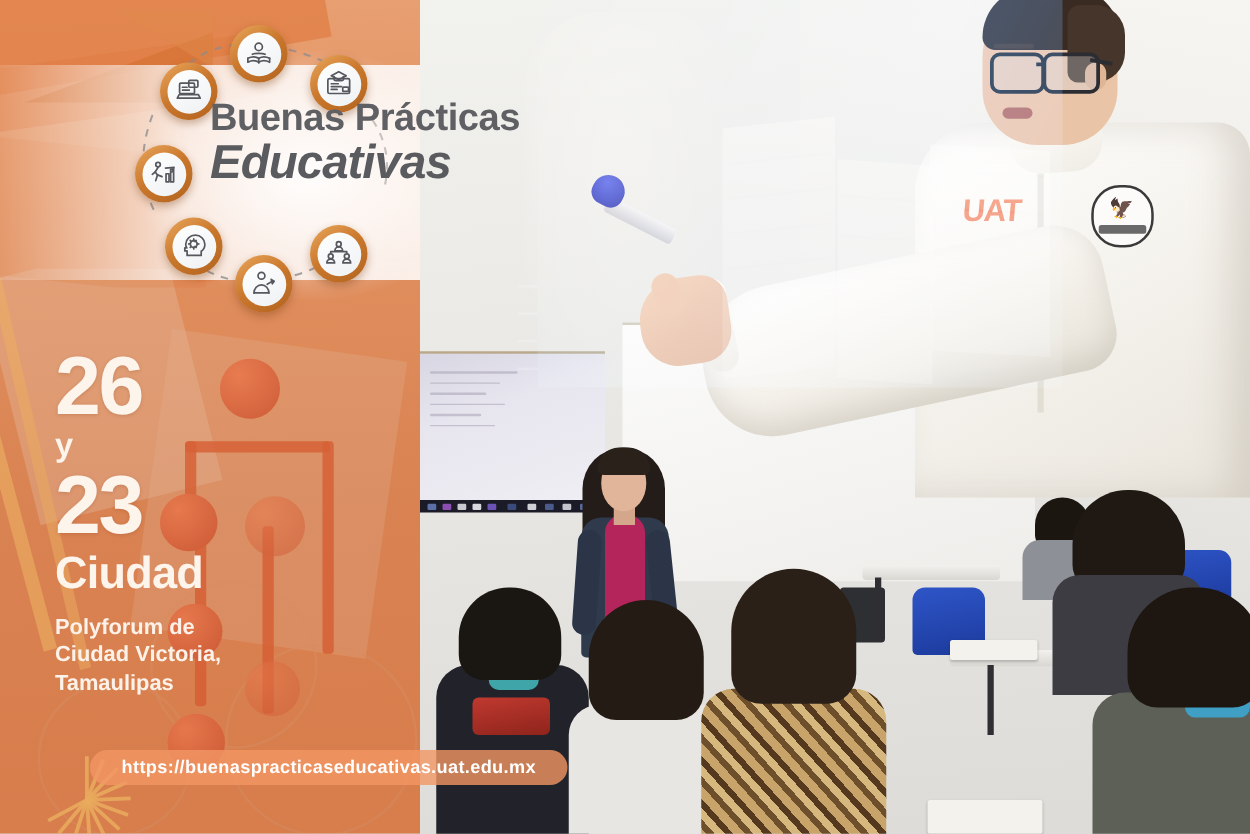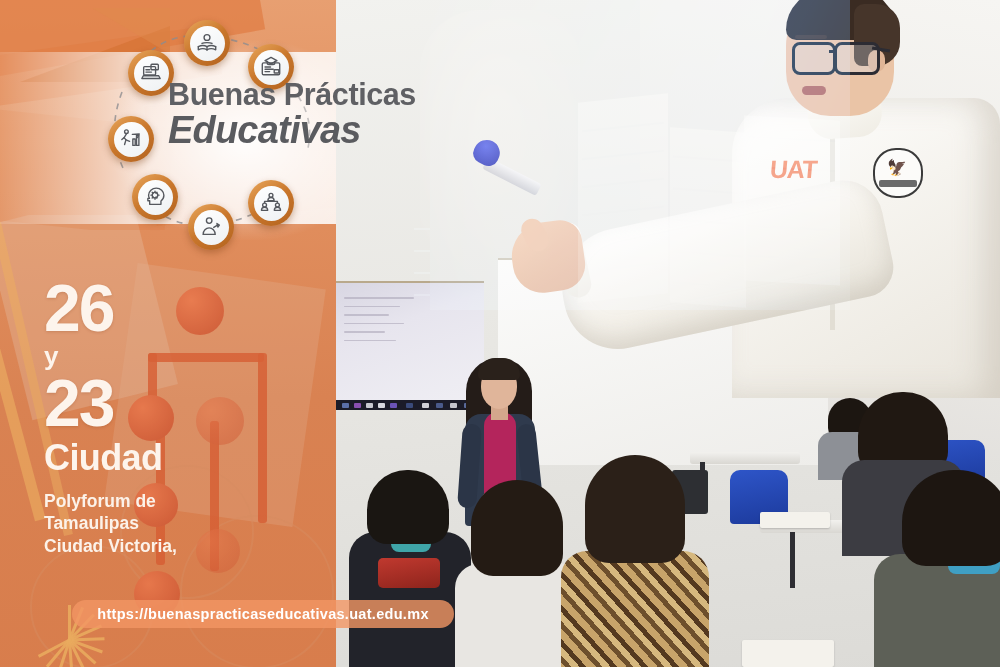--- a/index.html
+++ b/index.html
@@ -522,22 +522,22 @@
     <div class="t3">Educativas</div>
   </div>
 
   <div class="date-block">
     <div class="d-num">26</div>
     <div class="d-y">y</div>
     <div class="d-num">23</div>
     <div class="d-mon">Ciudad</div>
     <div class="venue">
       <div>Polyforum de</div>
+      <div>Ciudad Victoria,</div>
       <div>Tamaulipas</div>
-      <div>Ciudad Victoria,</div>
     </div>
   </div>
 
   <div class="url-pill">
     <span>https://buenaspracticaseducativas.uat.edu.mx</span>
   </div>
 
 </div>
 
 </body></html>

